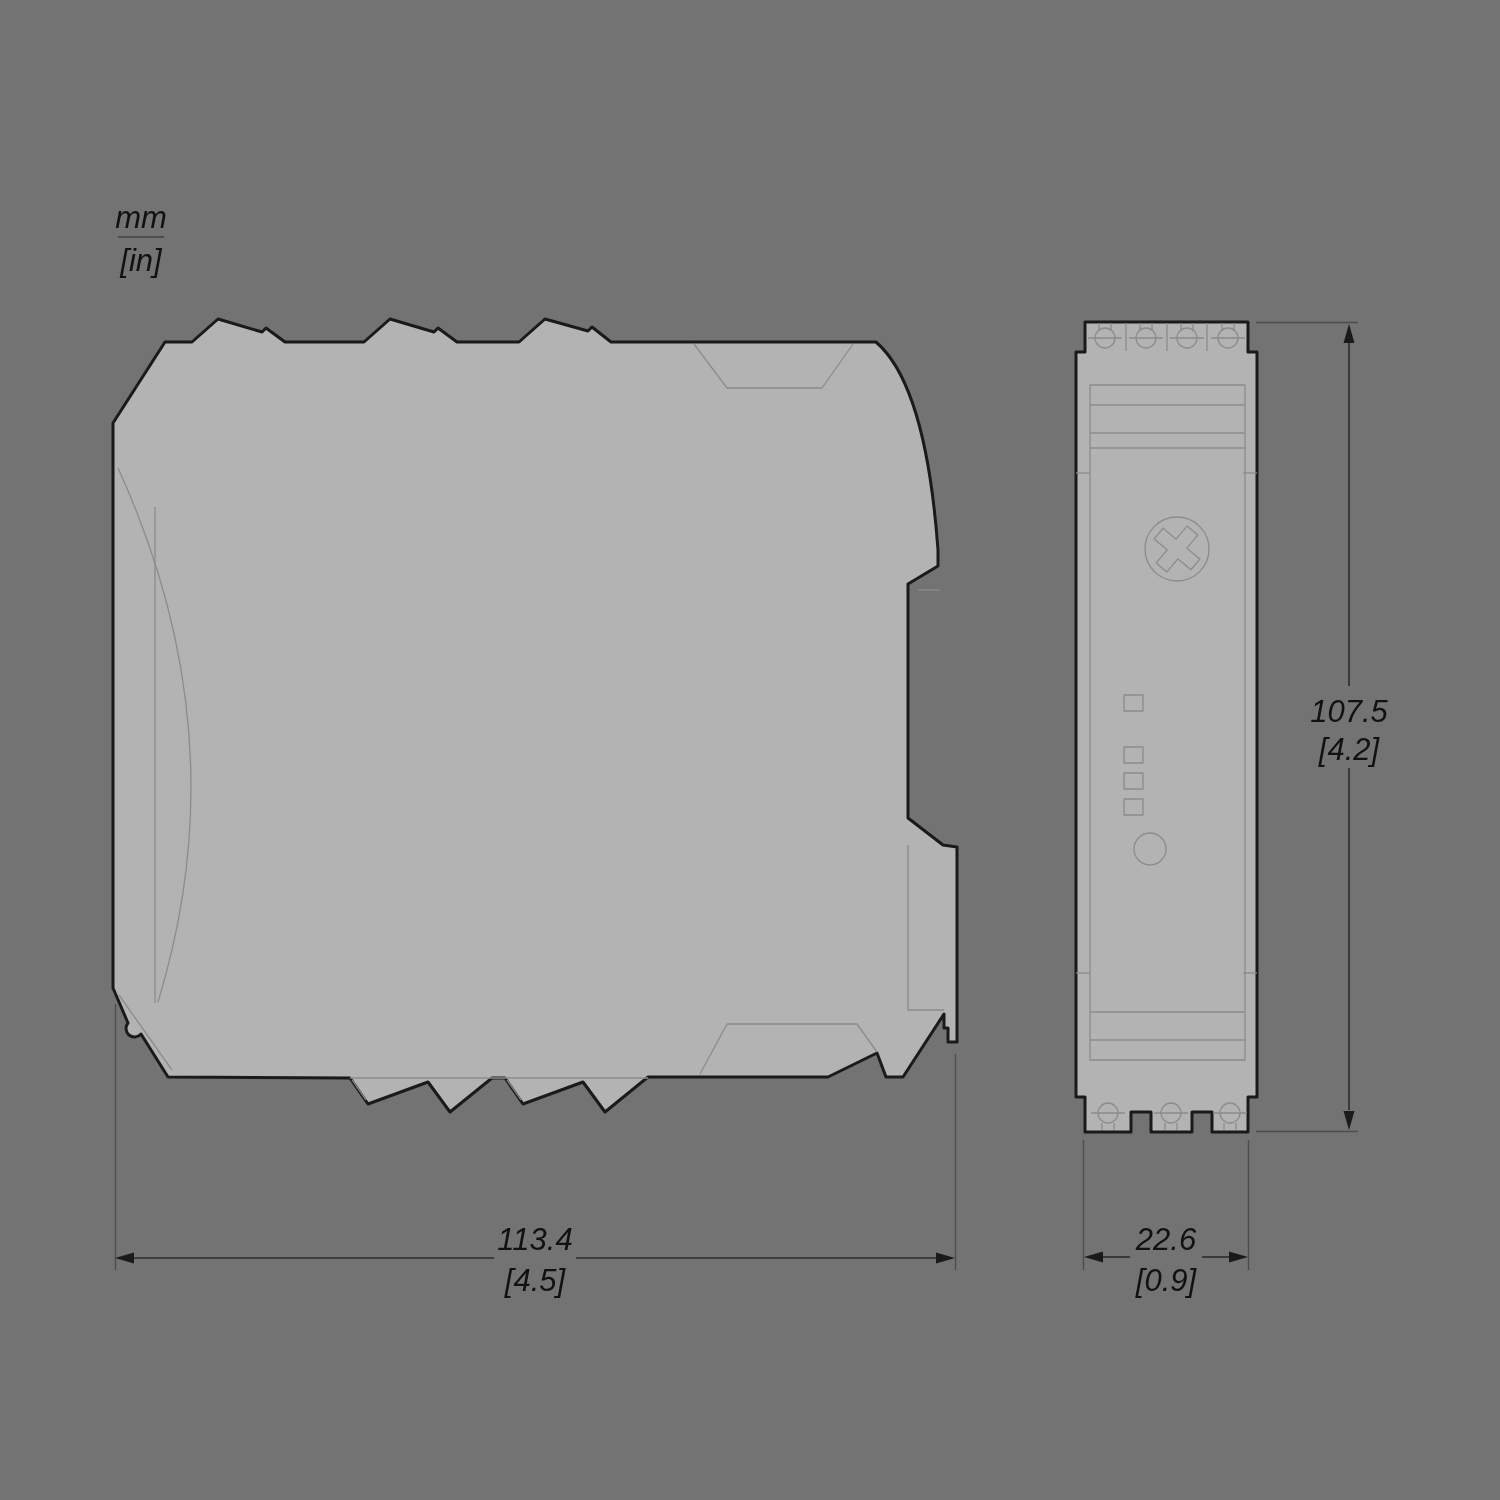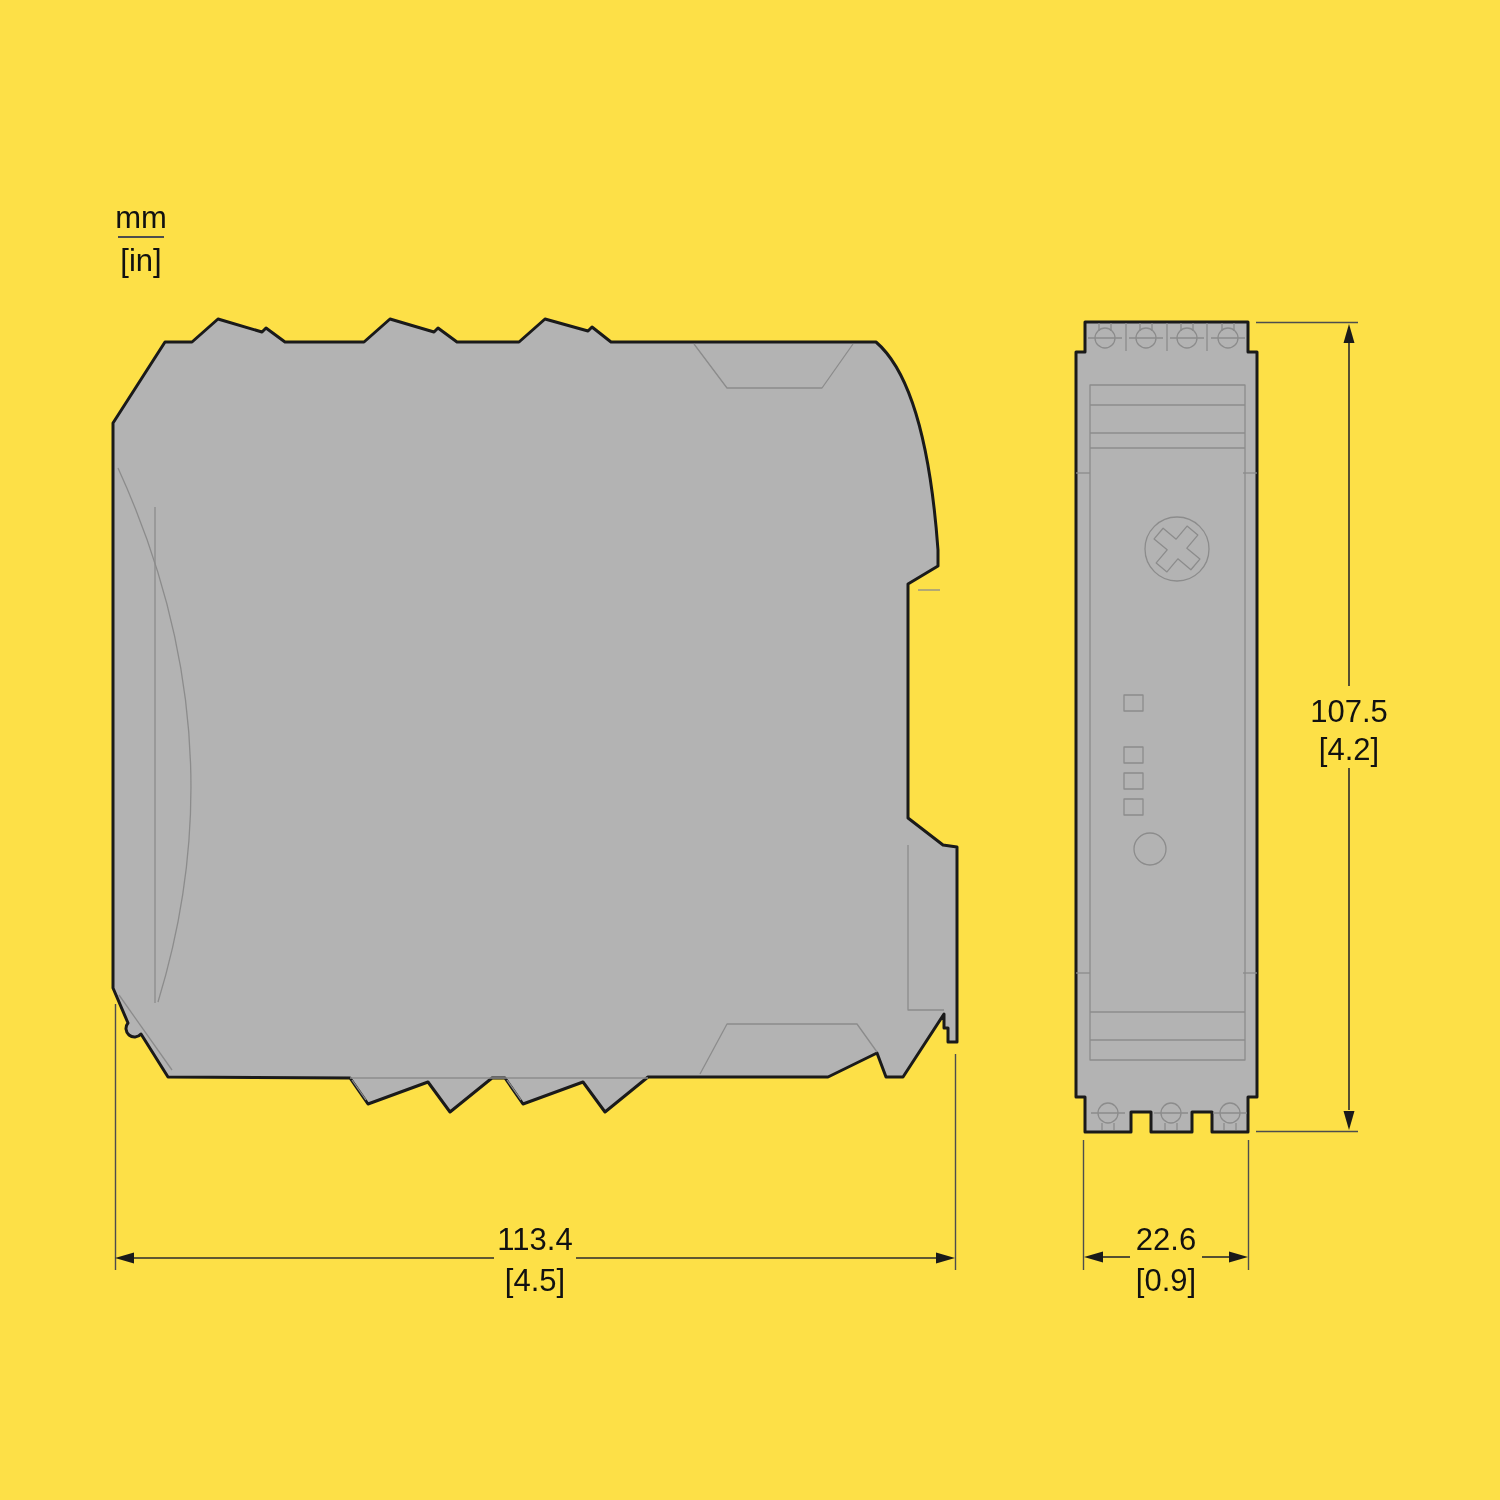--- a/index.html
+++ b/index.html
@@ -7,22 +7,23 @@
     padding: 0;
     background: #ffffff;
     width: 1500px;
     height: 1500px;
     font-family: "Liberation Sans", sans-serif;
   }
   .stage {
     position: relative;
     width: 1500px;
     height: 1500px;
-    background: #fde047;
+    background: #737373;
     overflow: hidden;
+    font-style: italic;
   }
   svg { display: block; }
   text {
     font-family: "Liberation Sans", sans-serif;
     font-size: 31px;
     fill: #111111;
   }
   .outline      { fill: #b3b3b3; stroke: #1a1a1a; stroke-width: 3;   stroke-linejoin: round; }
   .thin         { fill: none;    stroke: #8c8c8c; stroke-width: 1.3; stroke-linejoin: round; }
   .dimline      { fill: none;    stroke: #2b2b2b; stroke-width: 1.6; }

